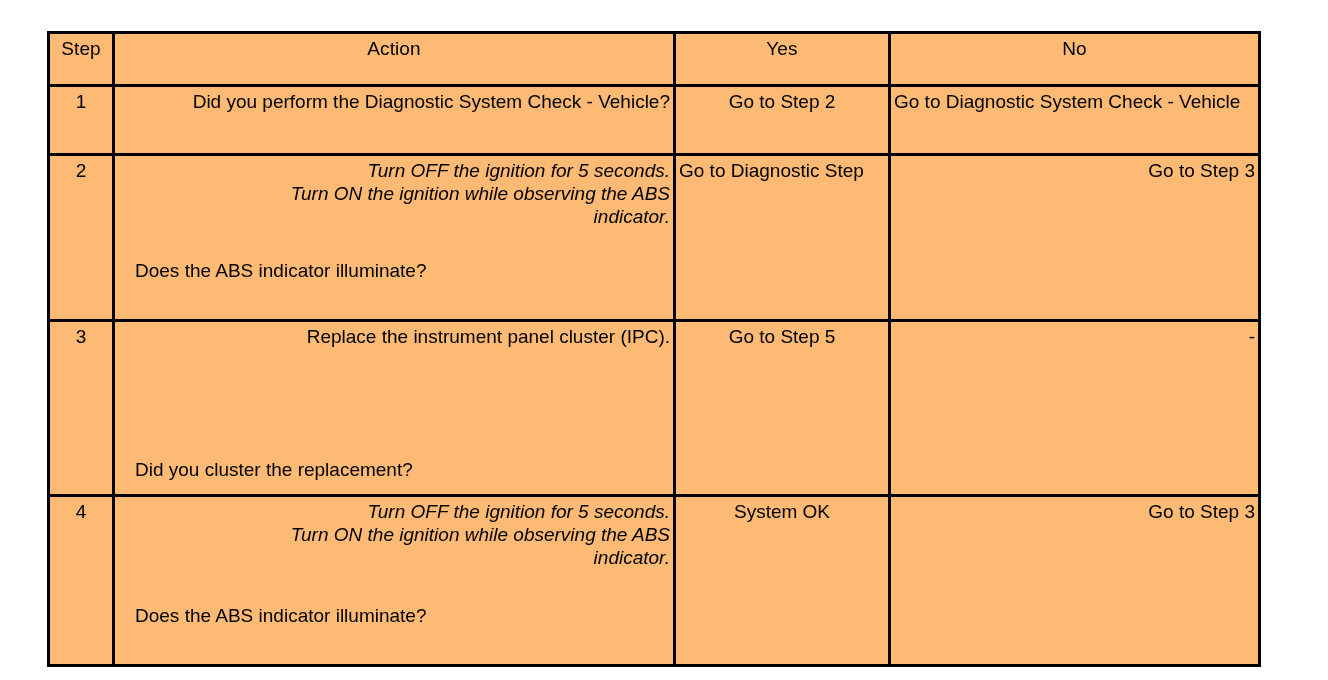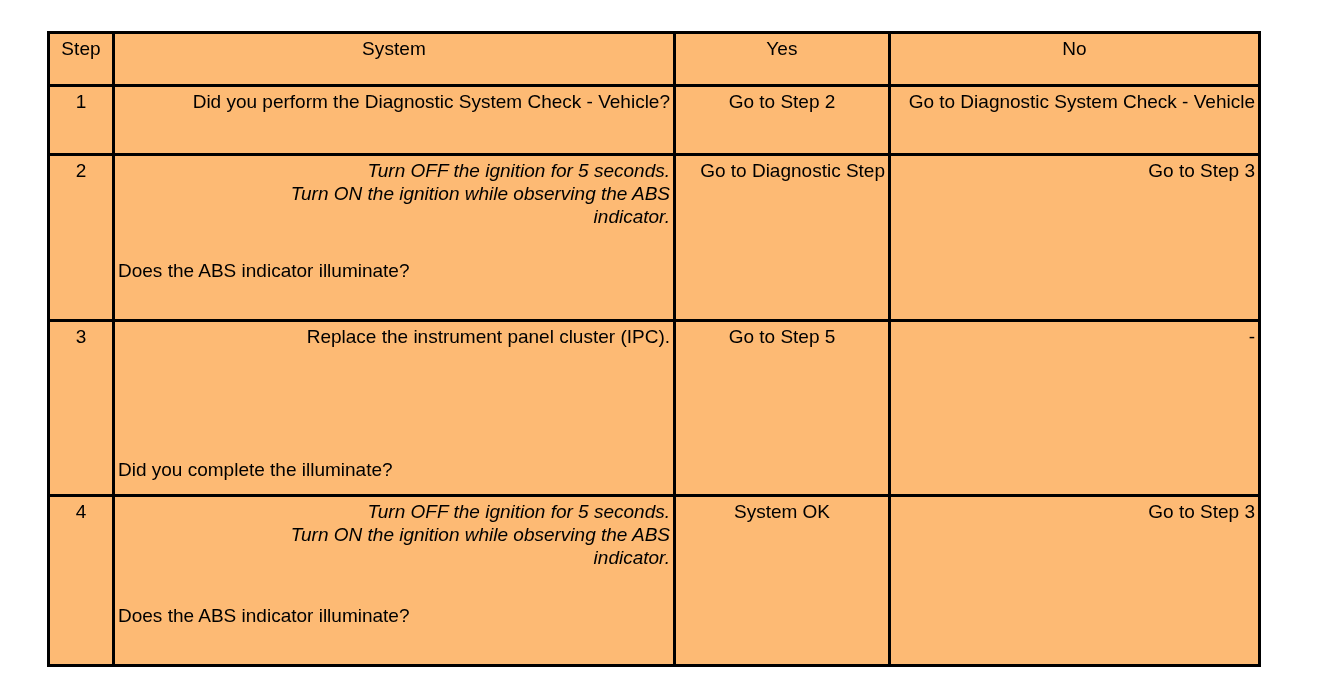--- a/index.html
+++ b/index.html
@@ -77,59 +77,60 @@
   .action-line.indented {
     padding-left: 100px;
     text-indent: 10px;
     font-style: italic;
   }
   .action-gap {
     display: block;
   }
   .action-question {
     display: block;
+    margin-left: 17px;
   }
 
   
   .cell-action.plain {
     padding-top: 4px;
   }
 
   
   .cell-yes, .cell-no {
     vertical-align: bottom;
     padding: 0 4px 3px 5px;
     margin-top: 14px;
   }
   .cell-yes { text-align: center; }
   .cell-no  { text-align: right; }
 
   .cell-yes.left, .cell-no.left {
-    text-align: right;
+    text-align: left;
   }
   .cell-no.top {
     vertical-align: top;
     padding-top: 4px;
   }
 </style>
 </head>
 <body>
 
 <table id="diagnostic-table">
   <colgroup>
     <col class="col-step">
     <col class="col-action">
     <col class="col-yes">
     <col class="col-no">
   </colgroup>
 
   <thead>
     <tr class="hdr-row">
       <th>Step</th>
-      <th>System</th>
+      <th>Action</th>
       <th>Yes</th>
       <th>No</th>
     </tr>
   </thead>
 
   <tbody>
 
     <tr style="height:69px;">
       <td class="cell-step">1</td>
       <td class="cell-action plain">
@@ -152,21 +153,21 @@
       <td class="cell-yes left">Go to Diagnostic Step</td>
       <td class="cell-no">Go to Step 3</td>
     </tr>
 
     <tr style="height:175px;">
       <td class="cell-step">3</td>
       <td class="cell-action">
         <span class="action-inner">
           <span class="action-line">Replace the instrument panel cluster (IPC).</span>
           <span class="action-gap" style="height:110px;"></span>
-          <span class="action-question">Did you complete the illuminate?</span>
+          <span class="action-question">Did you cluster the replacement?</span>
         </span>
       </td>
       <td class="cell-yes">Go to Step 5</td>
       <td class="cell-no">-</td>
     </tr>
 
     <tr style="height:170px;">
       <td class="cell-step">4</td>
       <td class="cell-action">
         <span class="action-inner">

